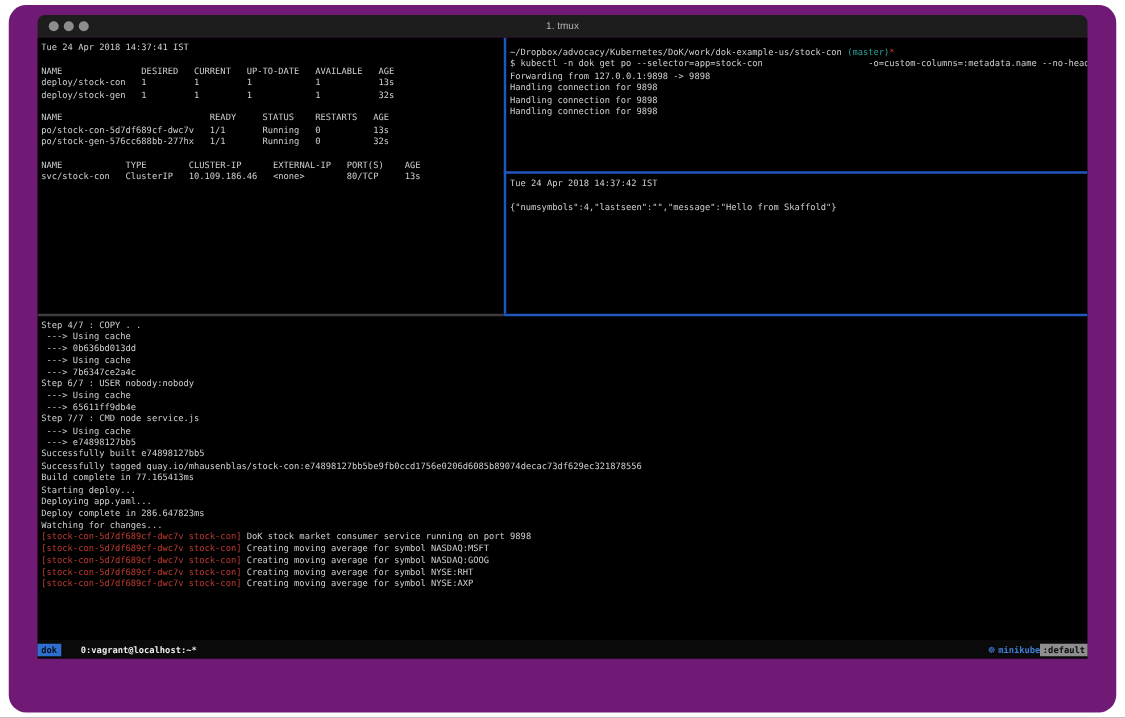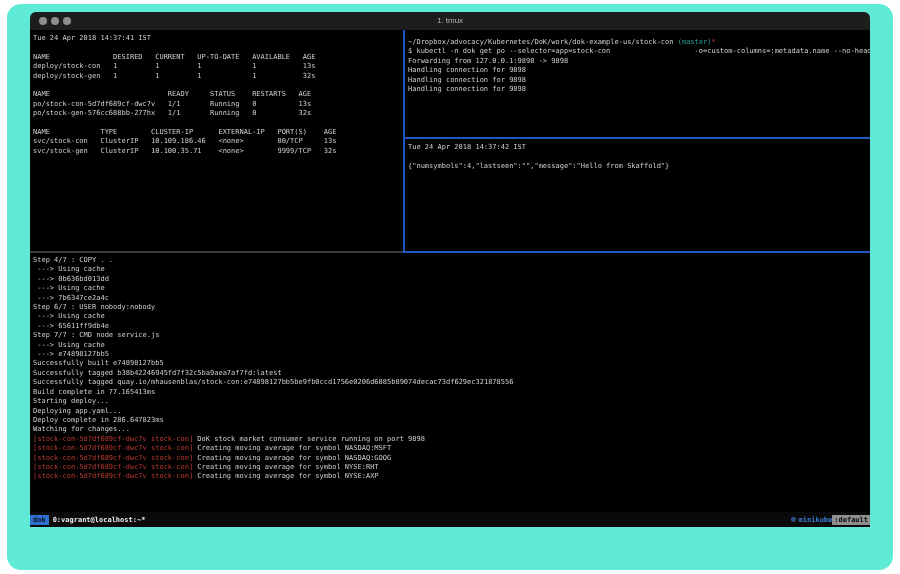--- a/index.html
+++ b/index.html
@@ -1,19 +1,19 @@
 <!DOCTYPE html>
 <html><head>
 <meta charset="utf-8">
 <style>
   * { margin:0; padding:0; box-sizing:border-box; }
   html,body { width:900px; height:574px; background:#ffffff; overflow:hidden;
               font-family:"DejaVu Sans Mono", monospace; }
   .frame { position:absolute; left:7px; top:4px; width:886px; height:566px;
-           background:#5eead4; border-radius:14px; }
+           background:#701a75; border-radius:14px; }
   .window { position:absolute; left:23px; top:8px; width:840px; }
 
   
   .titlebar { position:relative; height:18px; background:#1d1d1d;
               border-radius:6px 6px 0 0; }
   .lights { position:absolute; left:9px; top:5px; display:flex; gap:4px; }
   .light { width:8px; height:8px; border-radius:50%; background:#8d8d8d; display:inline-block; }
   .title { position:absolute; left:0; right:0; text-align:center; line-height:18px;
            font-family:"Liberation Sans", sans-serif; font-size:8px; color:#b3b3b3; }
 
@@ -32,21 +32,21 @@
   .divider-l { position:absolute; left:0; top:221px; width:373px; height:2px; background:#3d3d3d; }
   .divider-r { position:absolute; left:373px; top:221px; width:467px; height:2px; background:#1f56c0; }
 
   .teal { color:#2aa198; }
   .red  { color:#bf3b30; }
   .log-line [data-item-key="prefix"] { color:#bf3b30; margin-right:4.2px; }
 
   
   .statusbar { position:relative; width:840px; height:15px; background:#0a0a0a;
                display:flex; align-items:center; font-size:7px; font-weight:bold; }
-  .session-chip { background:#2f6fd0; color:#081018; padding:1px 3px; margin-right:4px; }
+  .session-chip { background:#2f6fd0; color:#081018; padding:1px 3px; margin-right:16px; }
   .window-label { color:#ececec; }
   .status-right { margin-left:auto; display:flex; align-items:center; }
   .ctx-icon { color:#3f7fd6; font-family:"DejaVu Sans", sans-serif; margin-right:2px; font-weight:normal; }
   .ctx-name { color:#3f7fd6; }
   .ns-chip  { background:#8f8f8f; color:#0a0a0a; padding:1px 2px; }
 </style>
 </head>
 <body>
 
 <div class="frame">
@@ -70,21 +70,20 @@
             <div class="t-line">NAME               DESIRED   CURRENT   UP-TO-DATE   AVAILABLE   AGE</div>
             <div class="t-line">deploy/stock-con   1         1         1            1           13s</div>
             <div class="t-line">deploy/stock-gen   1         1         1            1           32s</div>
             <div class="t-line"></div>
             <div class="t-line">NAME                            READY     STATUS    RESTARTS   AGE</div>
             <div class="t-line">po/stock-con-5d7df689cf-dwc7v   1/1       Running   0          13s</div>
             <div class="t-line">po/stock-gen-576cc688bb-277hx   1/1       Running   0          32s</div>
             <div class="t-line"></div>
             <div class="t-line">NAME            TYPE        CLUSTER-IP      EXTERNAL-IP   PORT(S)    AGE</div>
             <div class="t-line">svc/stock-con   ClusterIP   10.109.186.46   &lt;none&gt;        80/TCP     13s</div>
-            <div class="t-line">svc/stock-gen   ClusterIP   10.100.35.71    &lt;none&gt;        9999/TCP   32s</div>
           </div>
       </div>
 
       <div class="vborder"></div>
 
       <div class="pane pane-tr">
         <div class="t-line"><span>~/Dropbox/advocacy/Kubernetes/DoK/work/dok-example-us/stock-con </span><span class="teal">(master)</span><span class="red">*</span></div>
         <div>
             <div class="t-line">$ kubectl -n dok get po --selector=app=stock-con                    -o=custom-columns=:metadata.name --no-head</div>
             <div class="t-line">Forwarding from 127.0.0.1:9898 -&gt; 9898</div>
@@ -114,21 +113,20 @@
             <div class="t-line"> ---&gt; 0b636bd013dd</div>
             <div class="t-line"> ---&gt; Using cache</div>
             <div class="t-line"> ---&gt; 7b6347ce2a4c</div>
             <div class="t-line">Step 6/7 : USER nobody:nobody</div>
             <div class="t-line"> ---&gt; Using cache</div>
             <div class="t-line"> ---&gt; 65611ff9db4e</div>
             <div class="t-line">Step 7/7 : CMD node service.js</div>
             <div class="t-line"> ---&gt; Using cache</div>
             <div class="t-line"> ---&gt; e74898127bb5</div>
             <div class="t-line">Successfully built e74898127bb5</div>
-            <div class="t-line">Successfully tagged b38b42246945fd7f32c5ba9aea7af7fd:latest</div>
             <div class="t-line">Successfully tagged quay.io/mhausenblas/stock-con:e74898127bb5be9fb0ccd1756e0206d6085b89074decac73df629ec321878556</div>
             <div class="t-line">Build complete in 77.165413ms</div>
             <div class="t-line">Starting deploy...</div>
             <div class="t-line">Deploying app.yaml...</div>
             <div class="t-line">Deploy complete in 286.647823ms</div>
             <div class="t-line">Watching for changes...</div>
           </div>
         <div>
             <div class="t-line log-line"><span data-item-key="prefix">[stock-con-5d7df689cf-dwc7v stock-con]</span><span data-item-key="message">DoK stock market consumer service running on port 9898</span></div>
             <div class="t-line log-line"><span data-item-key="prefix">[stock-con-5d7df689cf-dwc7v stock-con]</span><span data-item-key="message">Creating moving average for symbol NASDAQ:MSFT</span></div>

